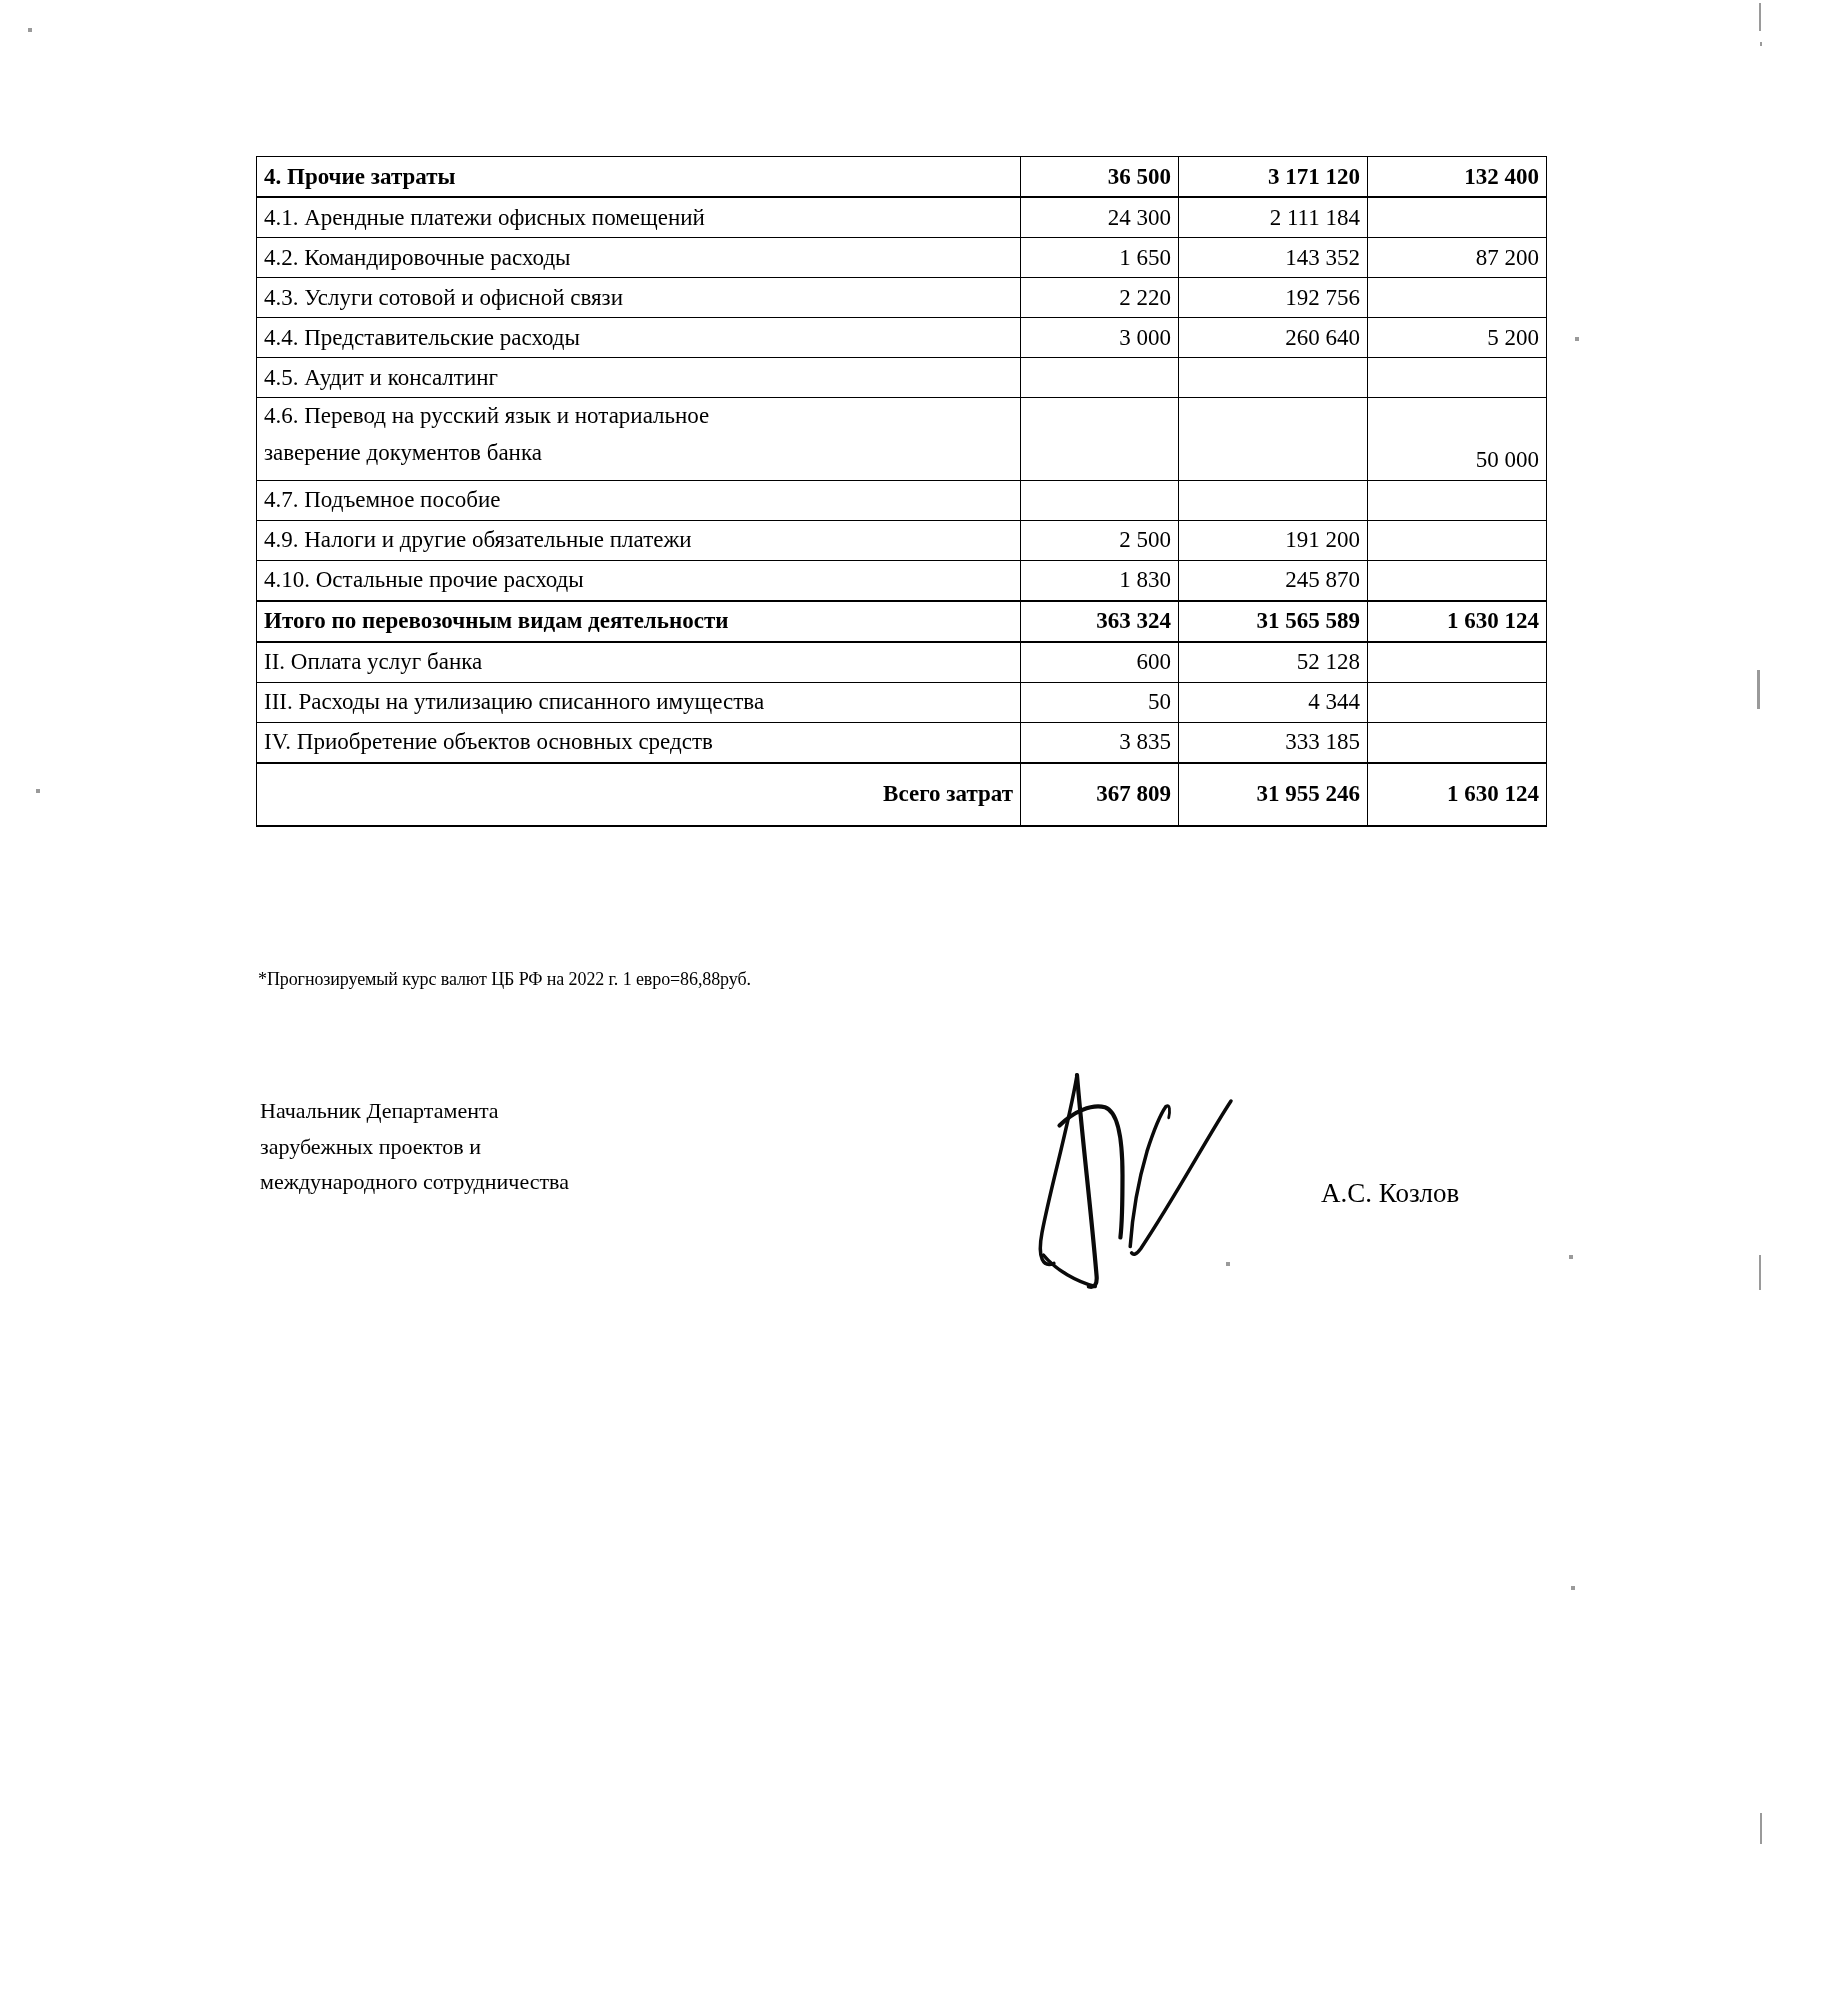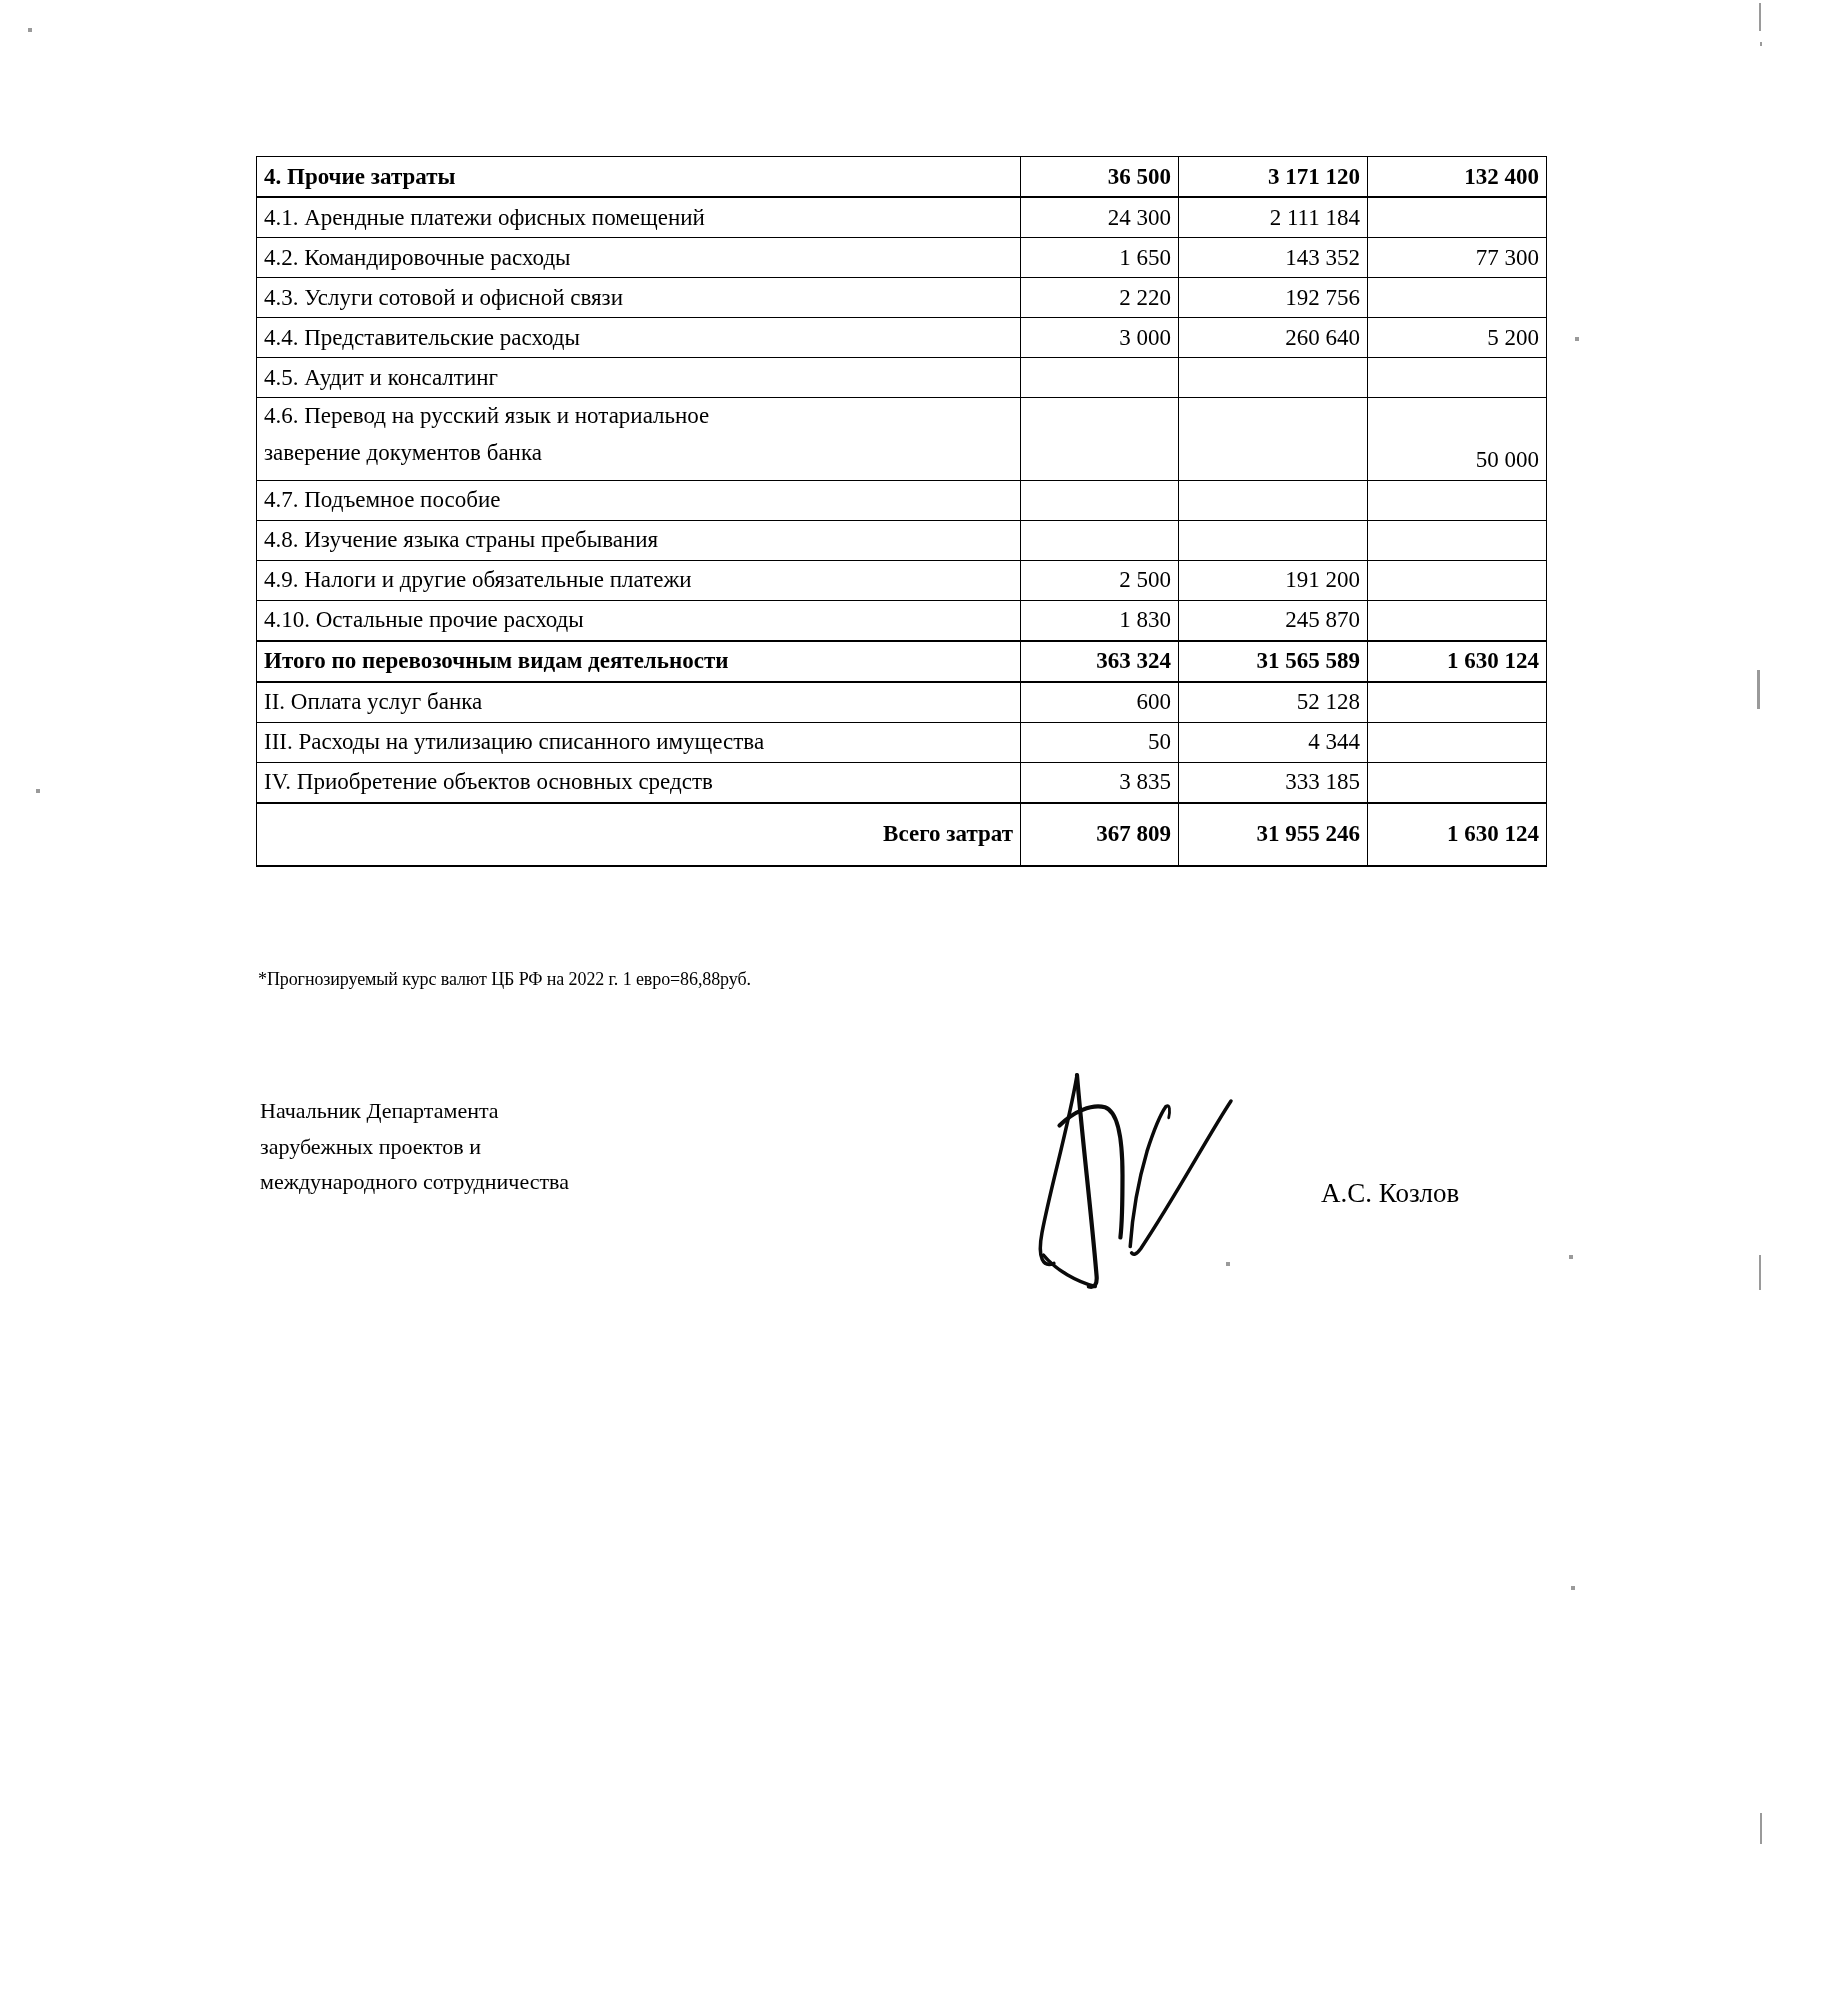--- a/index.html
+++ b/index.html
@@ -127,21 +127,21 @@
           <td class="name">4.1. Арендные  платежи офисных помещений</td>
           <td class="num">24 300</td>
           <td class="num">2 111 184</td>
           <td class="num"></td>
         </tr>
 
         <tr>
           <td class="name">4.2. Командировочные расходы</td>
           <td class="num">1 650</td>
           <td class="num">143 352</td>
-          <td class="num">77 300</td>
+          <td class="num">87 200</td>
         </tr>
 
         <tr>
           <td class="name">4.3. Услуги сотовой и офисной связи</td>
           <td class="num">2 220</td>
           <td class="num">192 756</td>
           <td class="num"></td>
         </tr>
 
         <tr>
@@ -168,26 +168,20 @@
           <td class="num">50 000</td>
         </tr>
 
         <tr>
           <td class="name">4.7. Подъемное пособие</td>
           <td class="num"></td>
           <td class="num"></td>
           <td class="num"></td>
         </tr>
 
-        <tr>
-          <td class="name">4.8. Изучение языка страны пребывания</td>
-          <td class="num"></td>
-          <td class="num"></td>
-          <td class="num"></td>
-        </tr>
 
         <tr>
           <td class="name">4.9. Налоги и другие обязательные платежи</td>
           <td class="num">2 500</td>
           <td class="num">191 200</td>
           <td class="num"></td>
         </tr>
 
         <tr class="heavy-bottom">
           <td class="name">4.10. Остальные прочие расходы</td>

